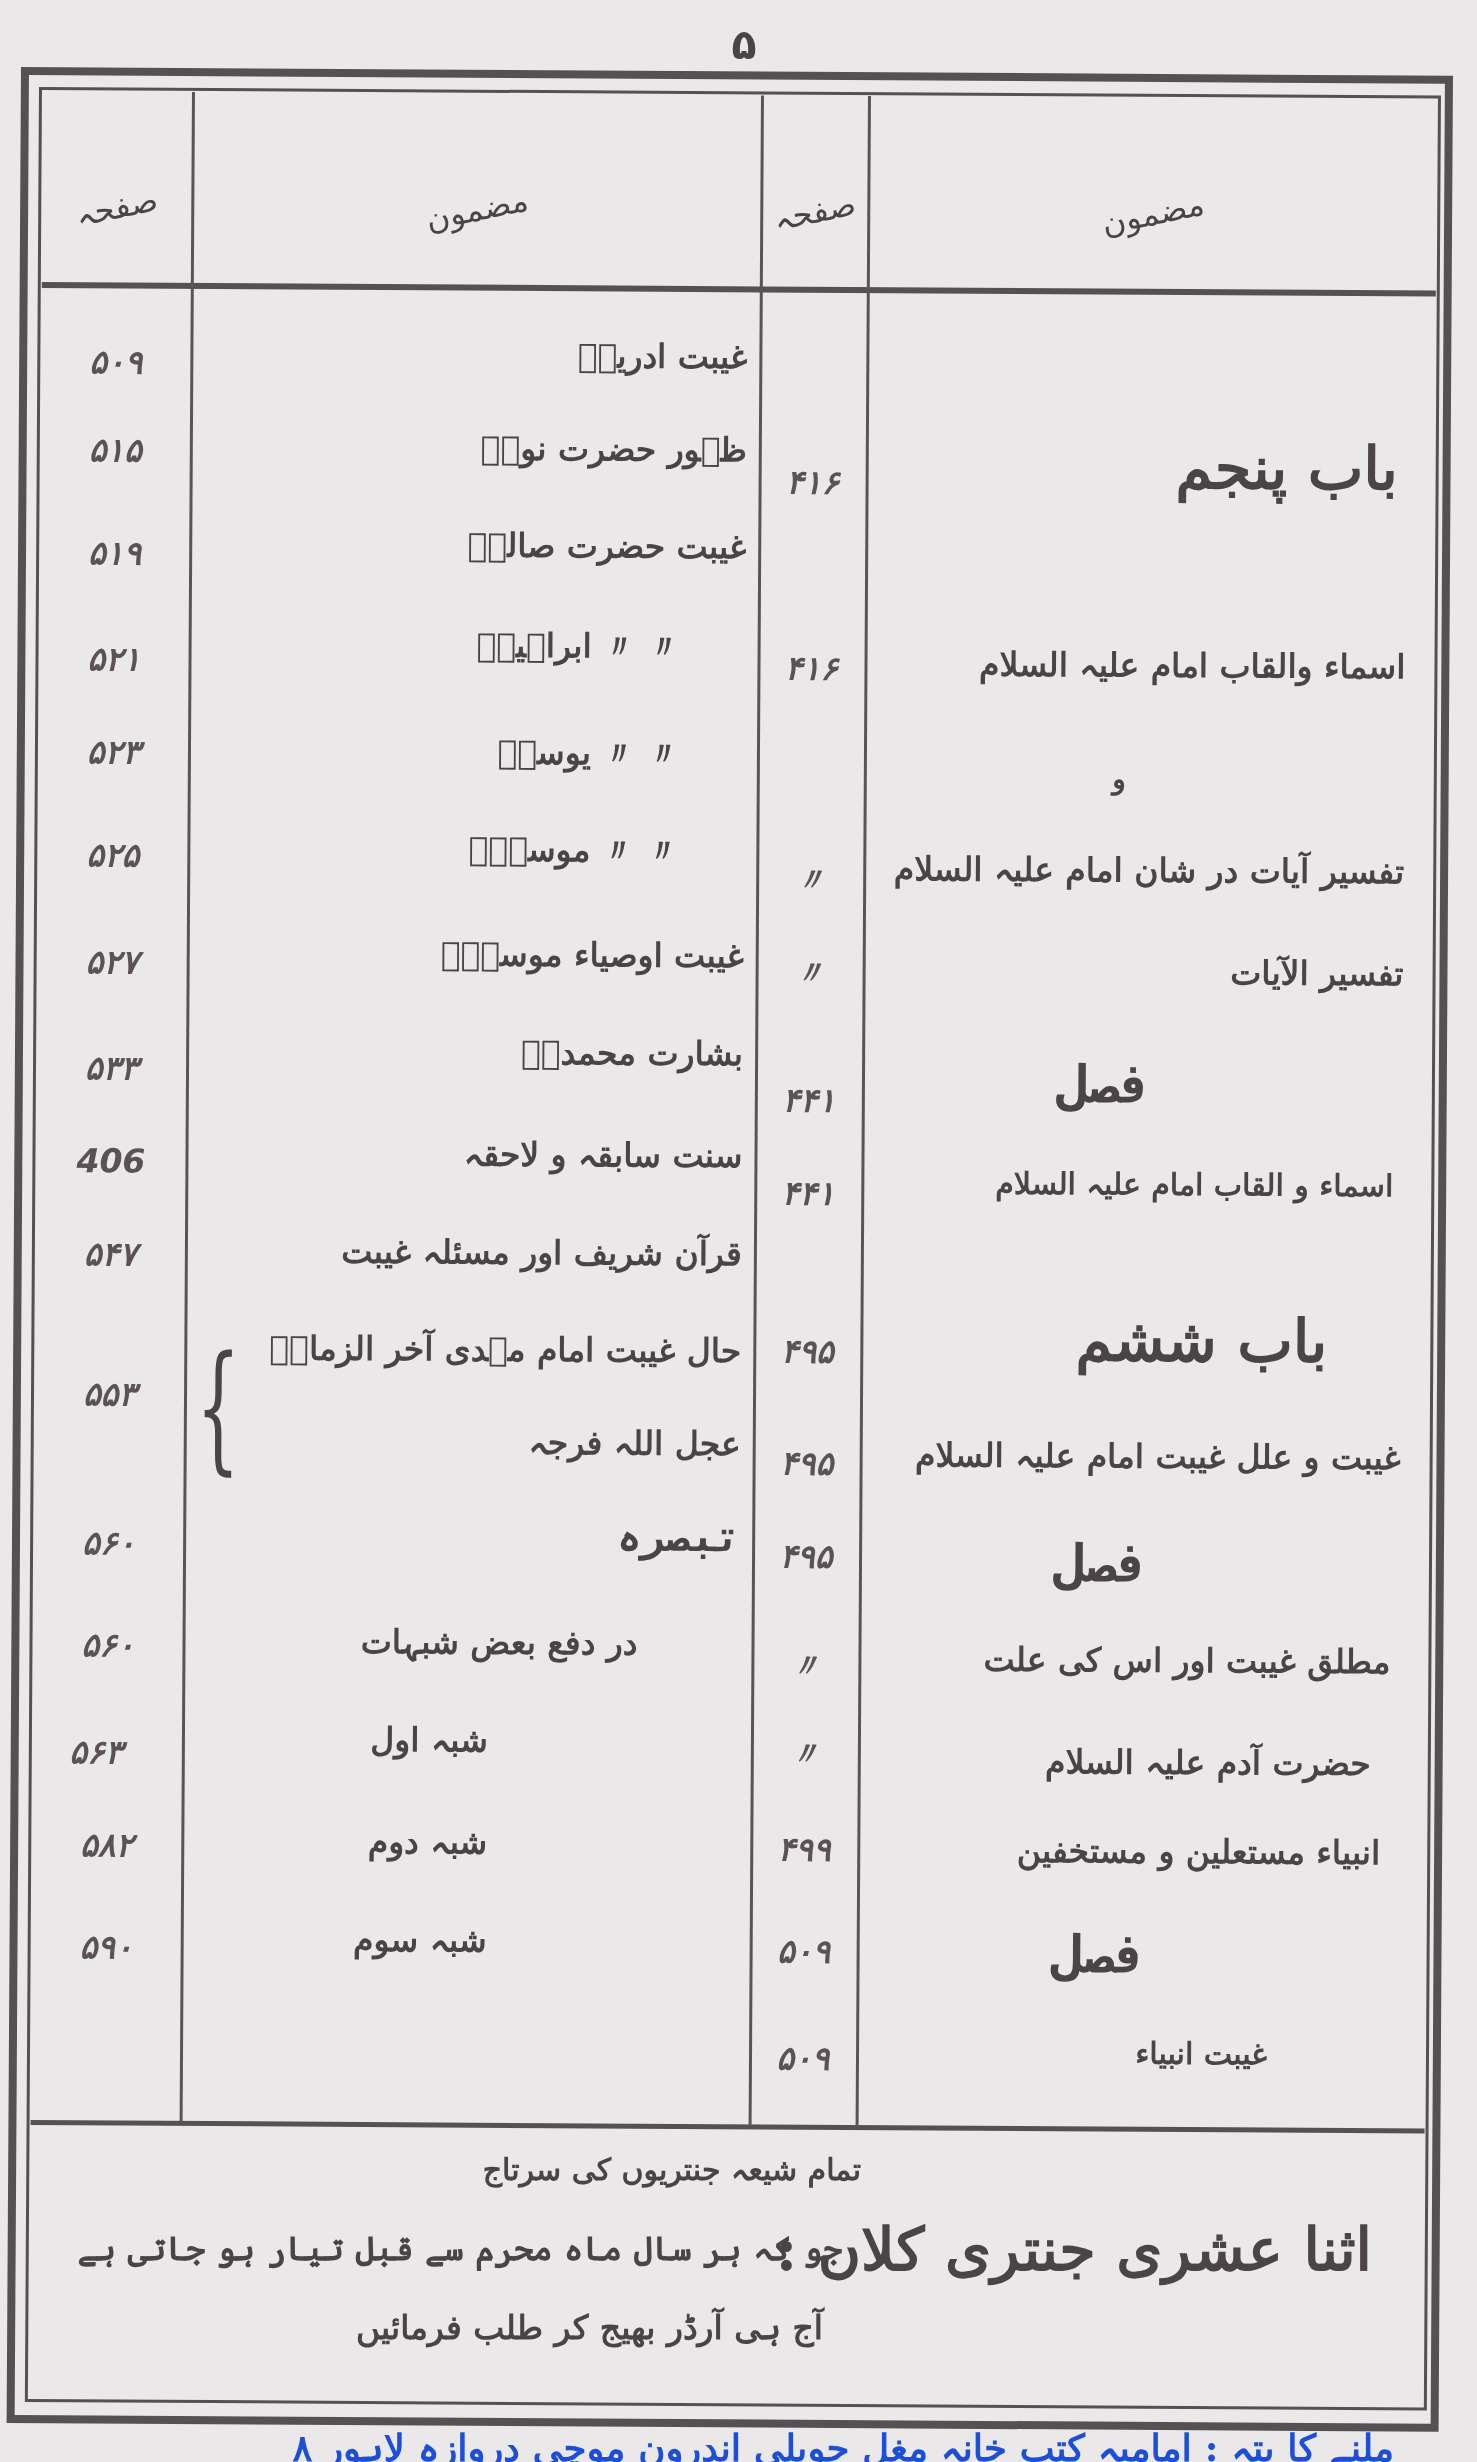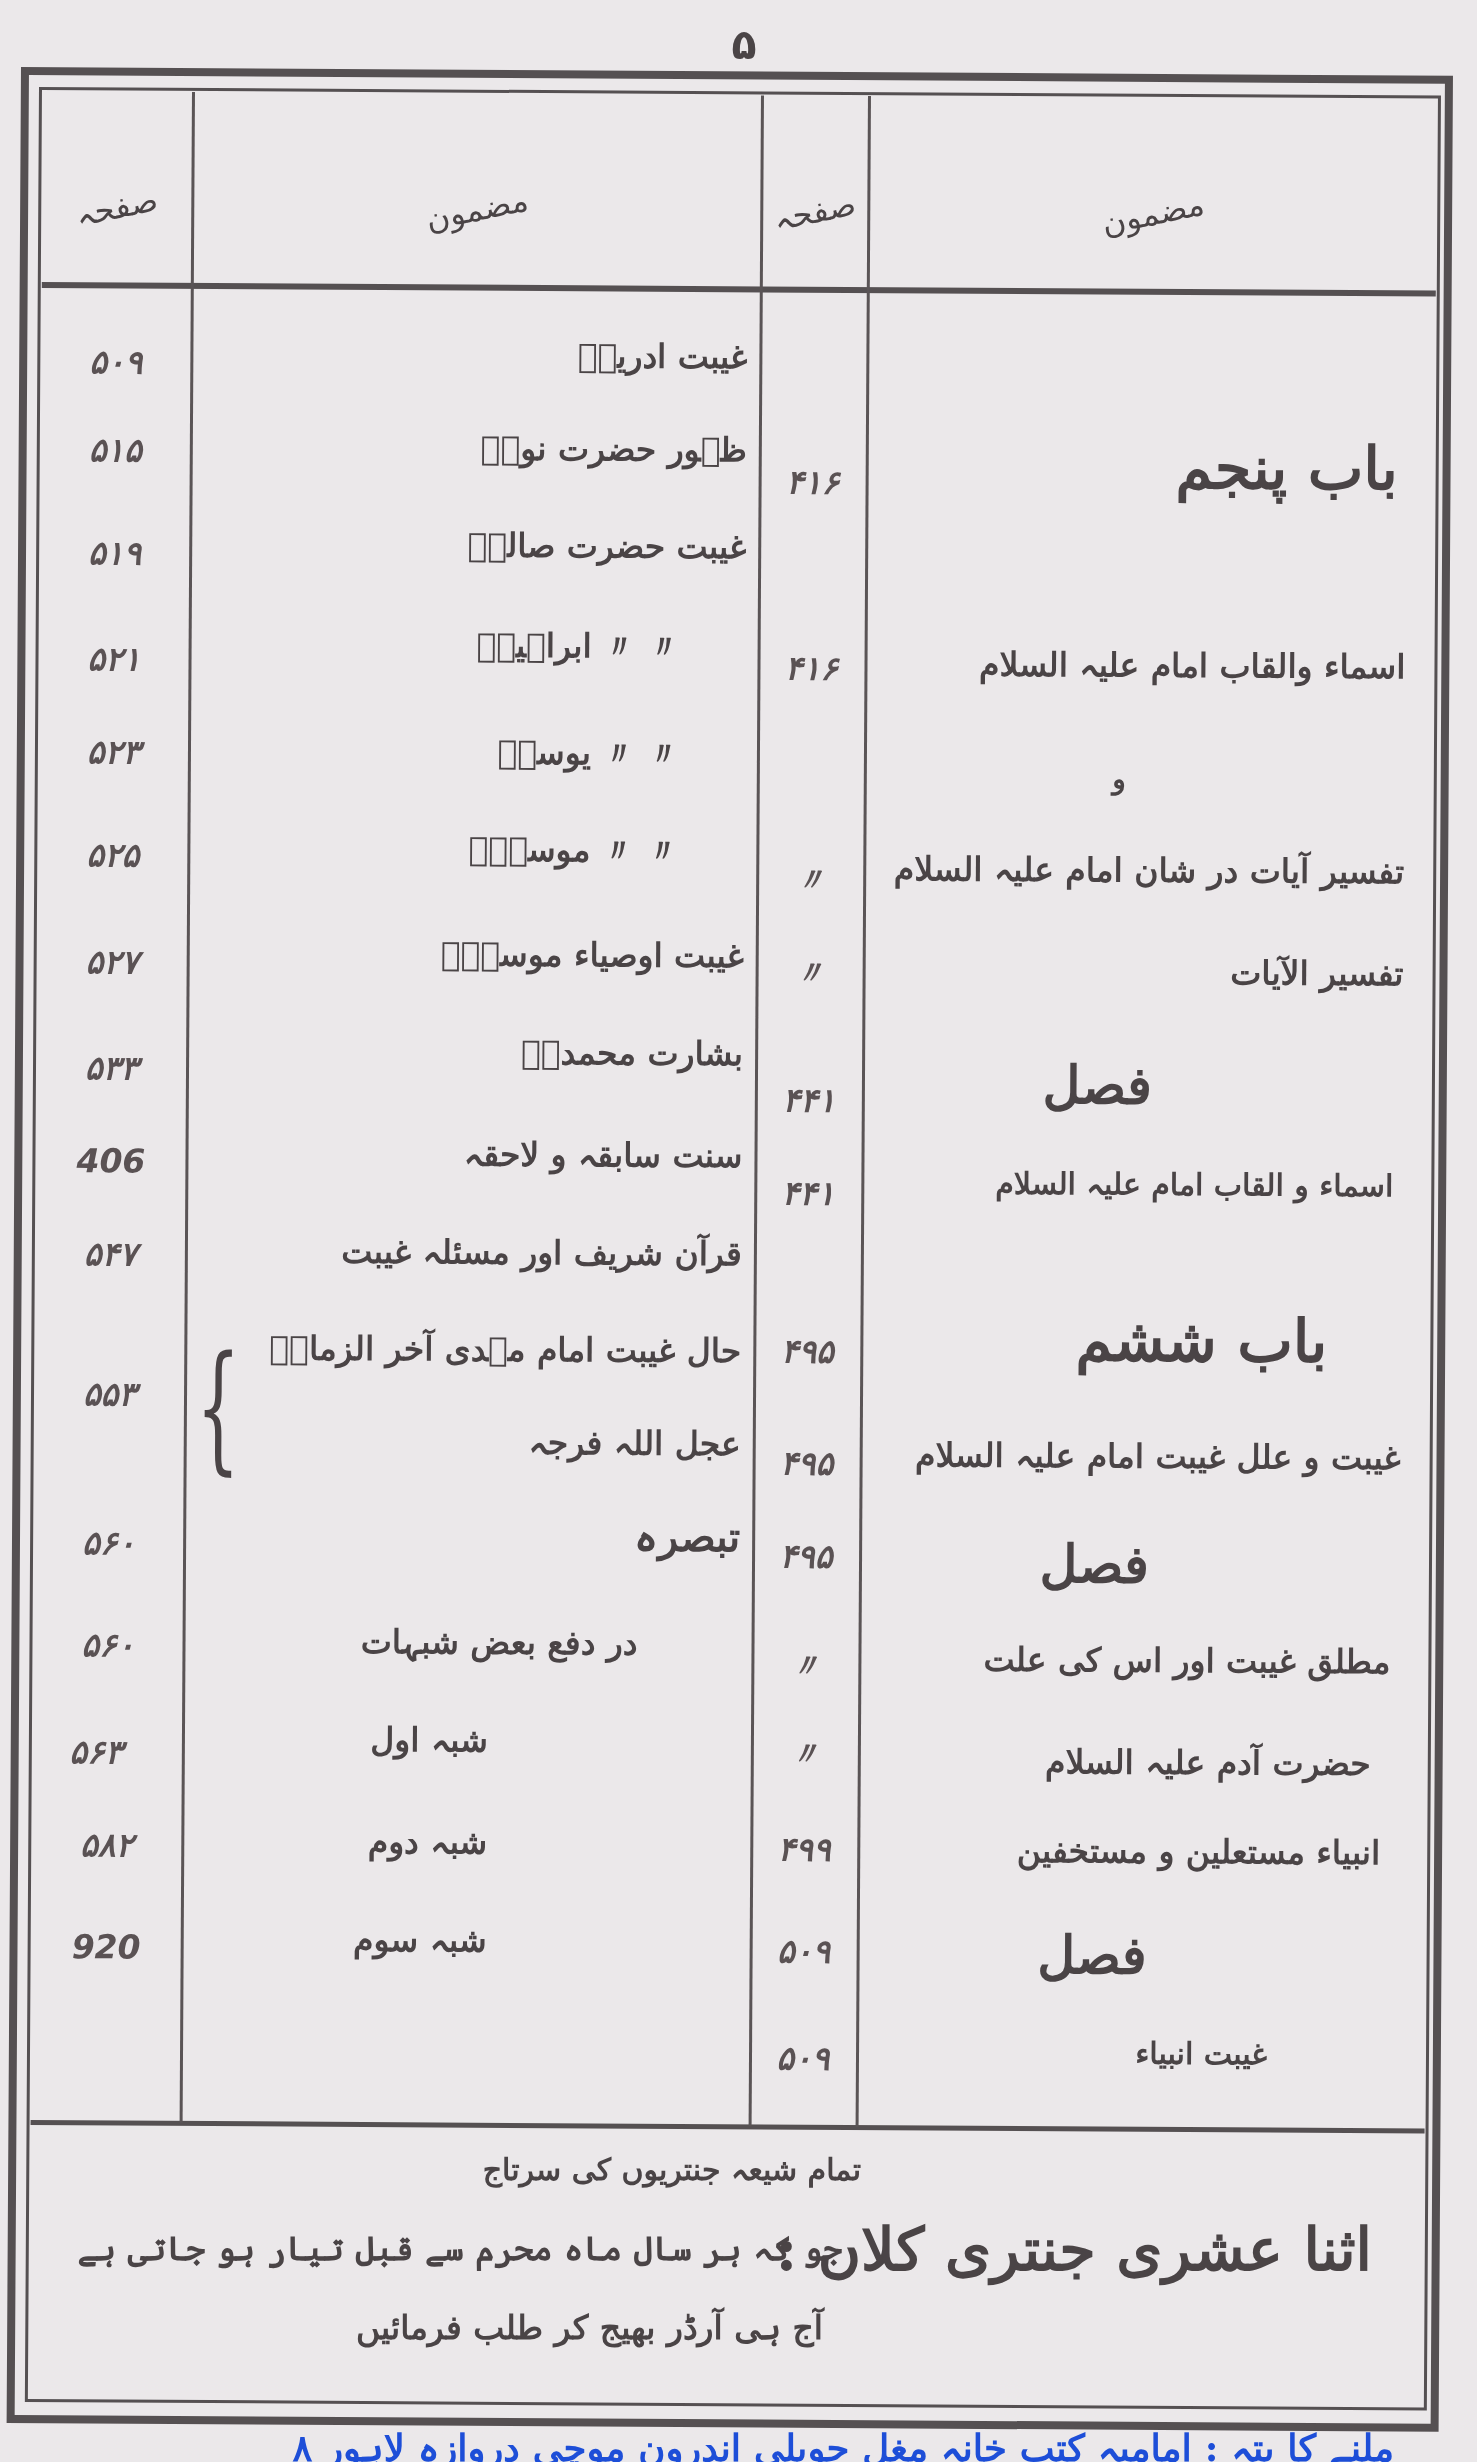--- a/index.html
+++ b/index.html
@@ -41,21 +41,21 @@
   .col-hdr span { display:inline-block; transform:rotate(-12deg); }
   .entry {
     position:absolute; direction:rtl; white-space:nowrap;
     font-family:"DejaVu Serif", serif; color:#4a4446;
   }
   .num {
     position:absolute; text-align:center; font-family:"DejaVu Sans", sans-serif;
     font-weight:bold; font-size:33px; color:#5a5254; direction:rtl;font-style:italic;
   }
   .heading-big { font-size:59px; font-weight:bold; }
-  .heading-mid { font-size:52px; font-weight:bold; }
+  .heading-mid { font-size:52px; font-weight:bold;font-family:Liberation Mono, monospace; }
   .entry-std { font-size:33px; font-weight:bold; }
   .brace {
     position:absolute; font-size:139px; font-family:"DejaVu Serif", serif; color:#4a4446;
     line-height:1; transform:scaleX(0.5);
   }
   .ad-box {
     position:absolute; left:43px; top:2131px; width:1394px; height:265px;
     direction:rtl;
   }
   .ad-title {
@@ -185,21 +185,21 @@
   <div class="entry entry-std" style="right:790px;top:1529px">در دفع بعض شبہات</div>
   <div class="num" style="left:0;width:149px;top:1534px">۵۶۰</div>
 
   <div class="entry entry-std" style="right:939px;top:1627px">شبہ اول</div>
   <div class="num" style="left:0;width:126px;top:1641px">۵۶۳</div>
 
   <div class="entry entry-std" style="right:939px;top:1729px">شبہ دوم</div>
   <div class="num" style="left:0;width:149px;top:1734px">۵۸۲</div>
 
   <div class="entry entry-std" style="right:939px;top:1827px">شبہ سوم</div>
-  <div class="num" style="left:0;width:149px;top:1836px">920</div>
+  <div class="num" style="left:0;width:149px;top:1836px">۵۹۰</div>
 </div>
 
 <div class="ad-box">
   <div class="ad-title">اثنا عشری جنتری کلاں :</div>
   <div class="ad-line" style="right:576px;top:20.5px;font-size:30px">تمام شیعہ جنتریوں کی سرتاج</div>
   <div class="ad-line" style="right:595px;top:98px;font-size:33px">جو کہ ہر سال ماہ محرم سے قبل تیار ہو جاتی ہے</div>
   <div class="ad-line" style="right:614px;top:177px;font-size:33px">آج ہی آرڈر بھیج کر طلب فرمائیں</div>
 </div>
 
 <div class="footer-line">ملنے کا پتہ : امامیہ کتب خانہ مغل حویلی اندرون موچی دروازہ لاہور ۸</div>

